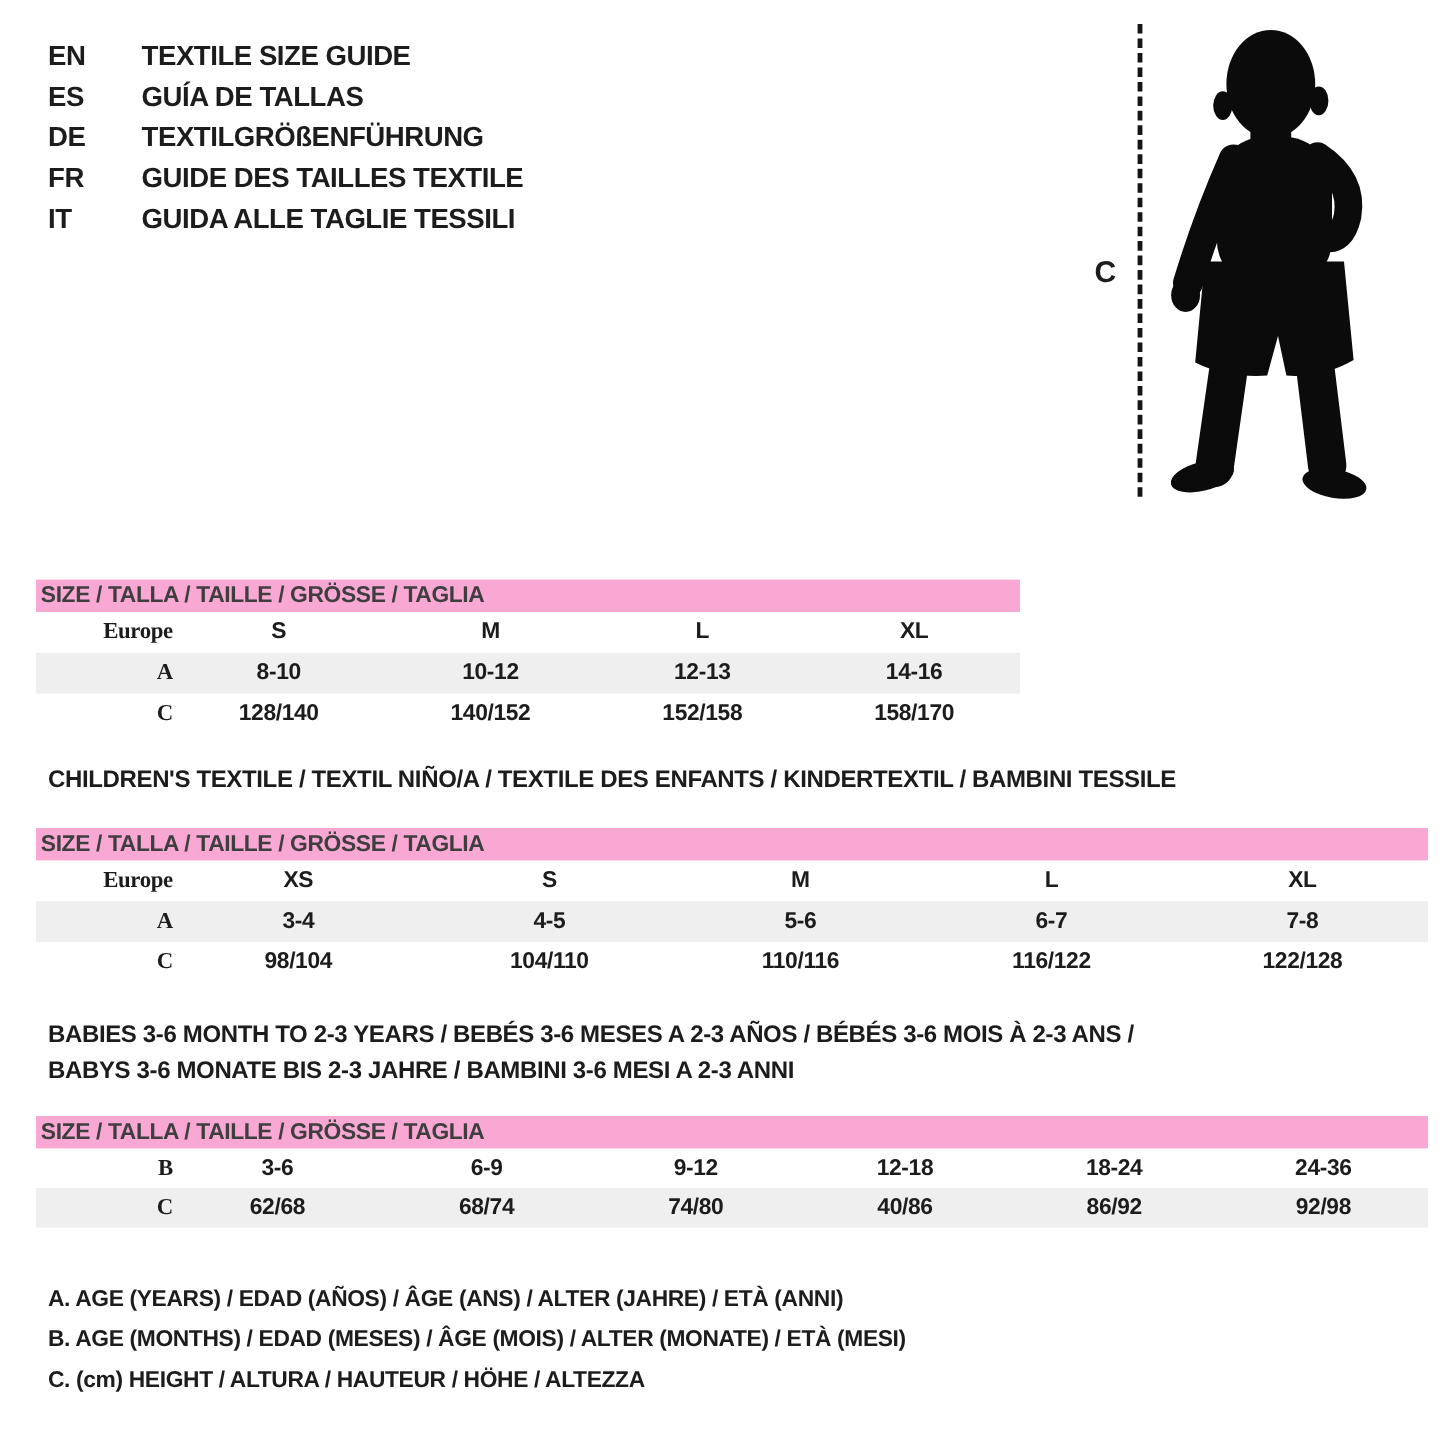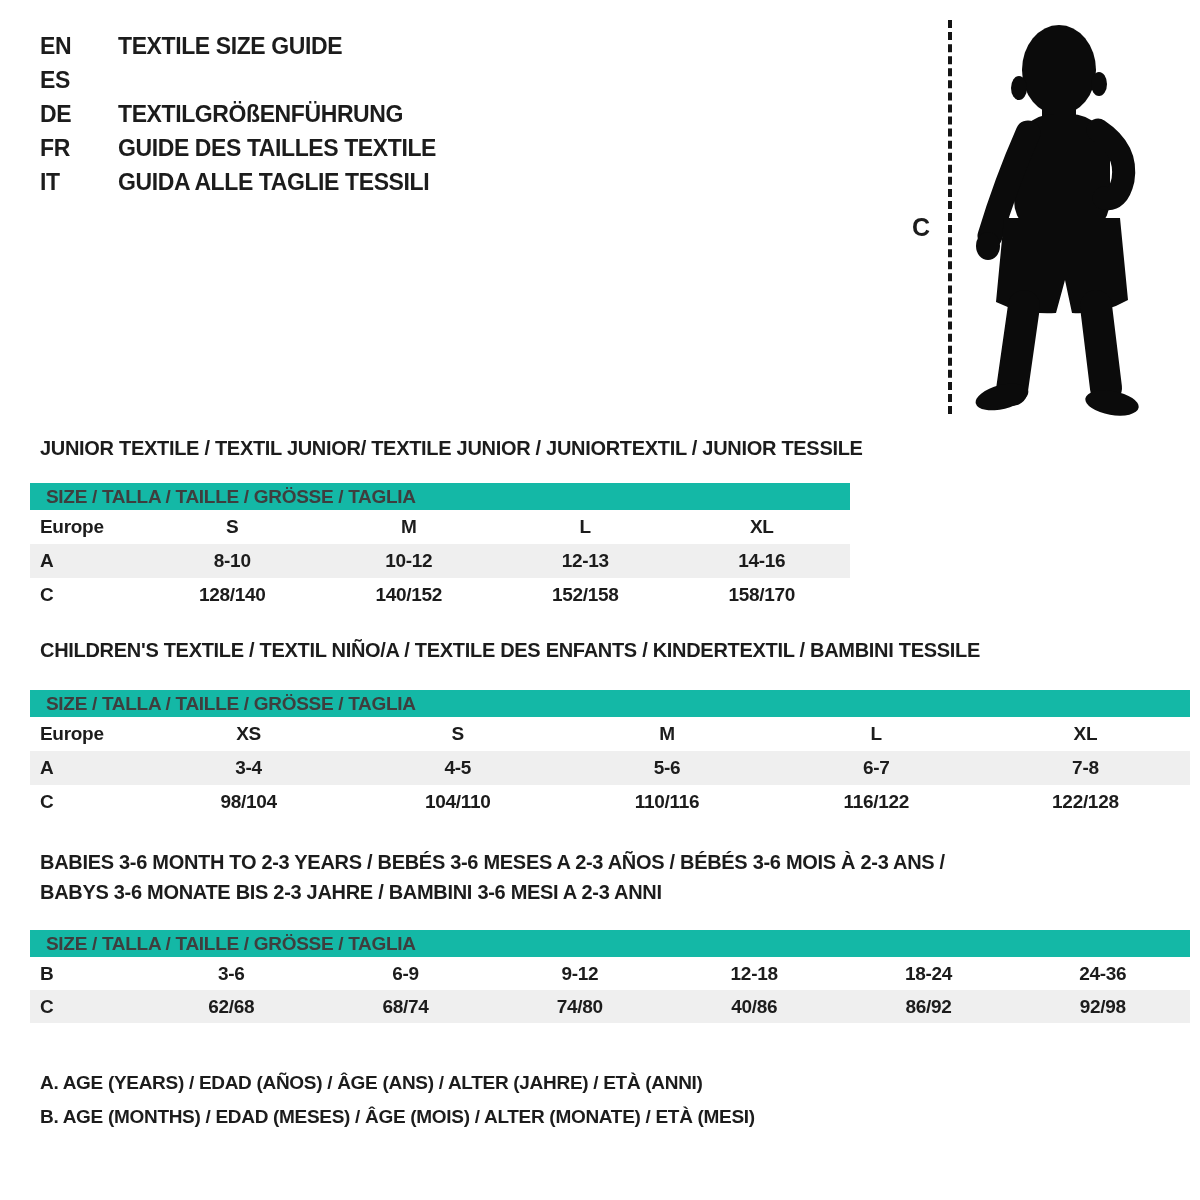--- a/index.html
+++ b/index.html
@@ -20,46 +20,47 @@
   .section-title{position:absolute;left:40px;font-size:20px;line-height:24px;
     letter-spacing:-0.3px;white-space:nowrap;}
   .title-junior{top:436px;}
   .title-children{top:638px;}
   .title-babies{top:847px;line-height:30px;}
   
   .size-table{position:absolute;left:30px;}
   .tbl-junior{top:483px;width:820px;}
   .tbl-children{top:690px;width:1160px;}
   .tbl-babies{top:930px;width:1160px;}
-  .band{height:27px;line-height:27px;background:#14b8a6;color:#3e3e3e;
-    font-size:19px;padding-left:16px;letter-spacing:-0.3px;box-sizing:border-box;}
+  .band{height:27px;line-height:27px;background:#f9a8d4;color:#3e3e3e;
+    font-size:19px;padding-left:4px;letter-spacing:-0.3px;box-sizing:border-box;}
   .trow{display:grid;height:34px;align-items:center;font-size:19px;letter-spacing:-0.3px;}
   .tbl-babies .trow{height:33px;}
   .grid4{grid-template-columns:114px repeat(4,1fr);}
   .grid5{grid-template-columns:114px repeat(5,1fr);}
   .grid6{grid-template-columns:114px repeat(6,1fr);}
   .striped{background:#efefef;}
   .cell{text-align:center;}
-  .cell.label{text-align:left;padding-left:10px;}
+  .cell.label{text-align:right;padding-left:10px;font-family:Liberation Serif, serif;}
   
   .legend{position:absolute;left:40px;top:1066px;font-size:19px;line-height:34px;
     letter-spacing:-0.3px;white-space:nowrap;}
 </style>
 </head>
 <body>
 
 <div class="canvas">
 
   <div class="lang-list">
     <div class="lang-row">
       <span>EN</span>
       <span>TEXTILE SIZE GUIDE</span>
     </div>
     <div class="lang-row">
       <span>ES</span>
+      <span>GUÍA DE TALLAS</span>
     </div>
     <div class="lang-row">
       <span>DE</span>
       <span>TEXTILGRÖßENFÜHRUNG</span>
     </div>
     <div class="lang-row">
       <span>FR</span>
       <span>GUIDE DES TAILLES TEXTILE</span>
     </div>
     <div class="lang-row">
@@ -79,21 +80,20 @@
     <path d="M66,115 Q44,165 28,218" stroke="#0b0b0b" stroke-width="25" fill="none" stroke-linecap="round"></path>
     <ellipse cx="26" cy="228" rx="12" ry="14"></ellipse>
     <path d="M136,112 Q166,132 161,162 Q156,184 142,180" stroke="#0b0b0b" stroke-width="23" fill="none" stroke-linecap="round"></path>
     <path d="M42,200 L158,200 L166,282 Q140,297 110,295 L103,262 L94,295 Q60,297 34,284 Z"></path>
     <path d="M62,288 L50,372" stroke="#0b0b0b" stroke-width="32" fill="none" stroke-linecap="round"></path>
     <path d="M134,288 L144,370" stroke="#0b0b0b" stroke-width="32" fill="none" stroke-linecap="round"></path>
     <ellipse cx="40" cy="379" rx="27" ry="12" transform="rotate(-14 40 379)"></ellipse>
     <ellipse cx="150" cy="385" rx="27" ry="12" transform="rotate(10 150 385)"></ellipse>
   </svg>
 
-  <div class="section-title title-junior">JUNIOR TEXTILE / TEXTIL JUNIOR/ TEXTILE JUNIOR / JUNIORTEXTIL / JUNIOR TESSILE</div>
   <div class="size-table tbl-junior">
     <div class="band">SIZE / TALLA / TAILLE / GRÖSSE / TAGLIA</div>
     <div class="trow grid4">
       <span class="cell label">Europe</span>
       <span class="cell">S</span>
       <span class="cell">M</span>
       <span class="cell">L</span>
       <span class="cell">XL</span>
     </div>
     <div class="trow grid4 striped">
@@ -163,15 +163,16 @@
       <span class="cell">74/80</span>
       <span class="cell">40/86</span>
       <span class="cell">86/92</span>
       <span class="cell">92/98</span>
     </div>
   </div>
 
   <div class="legend">
     <div>A. AGE (YEARS) / EDAD (AÑOS) / ÂGE (ANS) / ALTER (JAHRE) / ETÀ (ANNI)</div>
     <div>B. AGE (MONTHS) / EDAD (MESES) / ÂGE (MOIS) / ALTER (MONATE) / ETÀ (MESI)</div>
+    <div>C. (cm) HEIGHT / ALTURA / HAUTEUR / HÖHE / ALTEZZA</div>
   </div>
 
 </div>
 
 </body></html>

